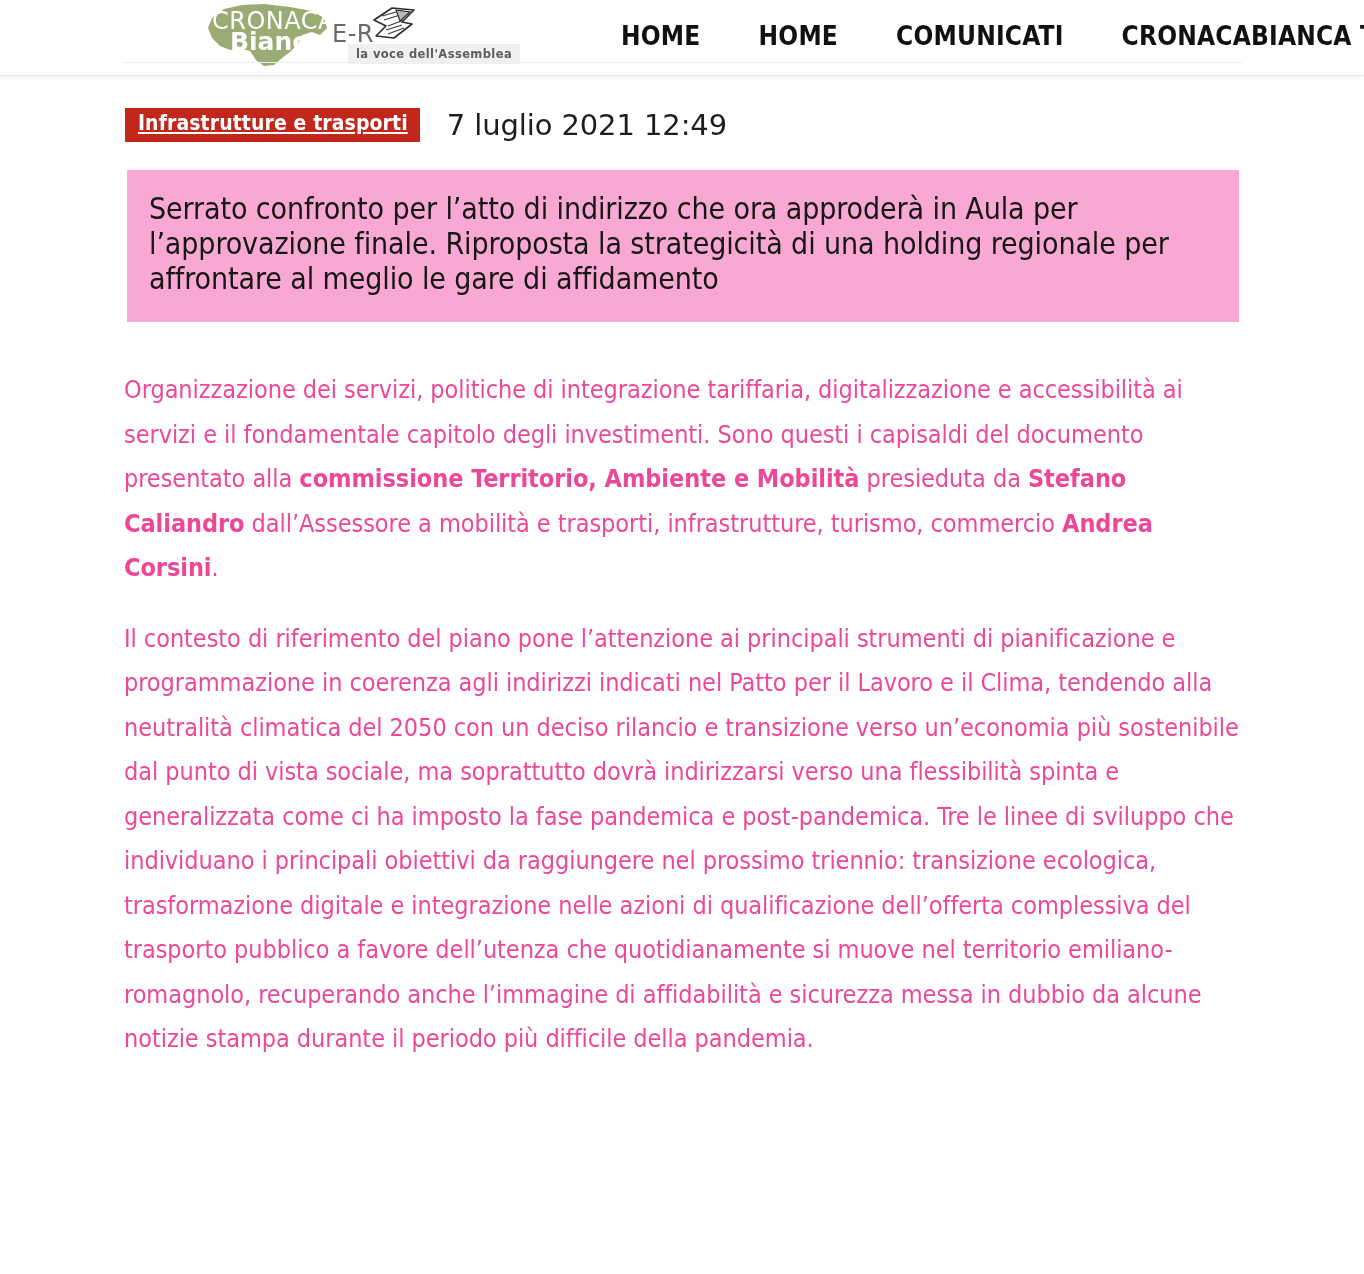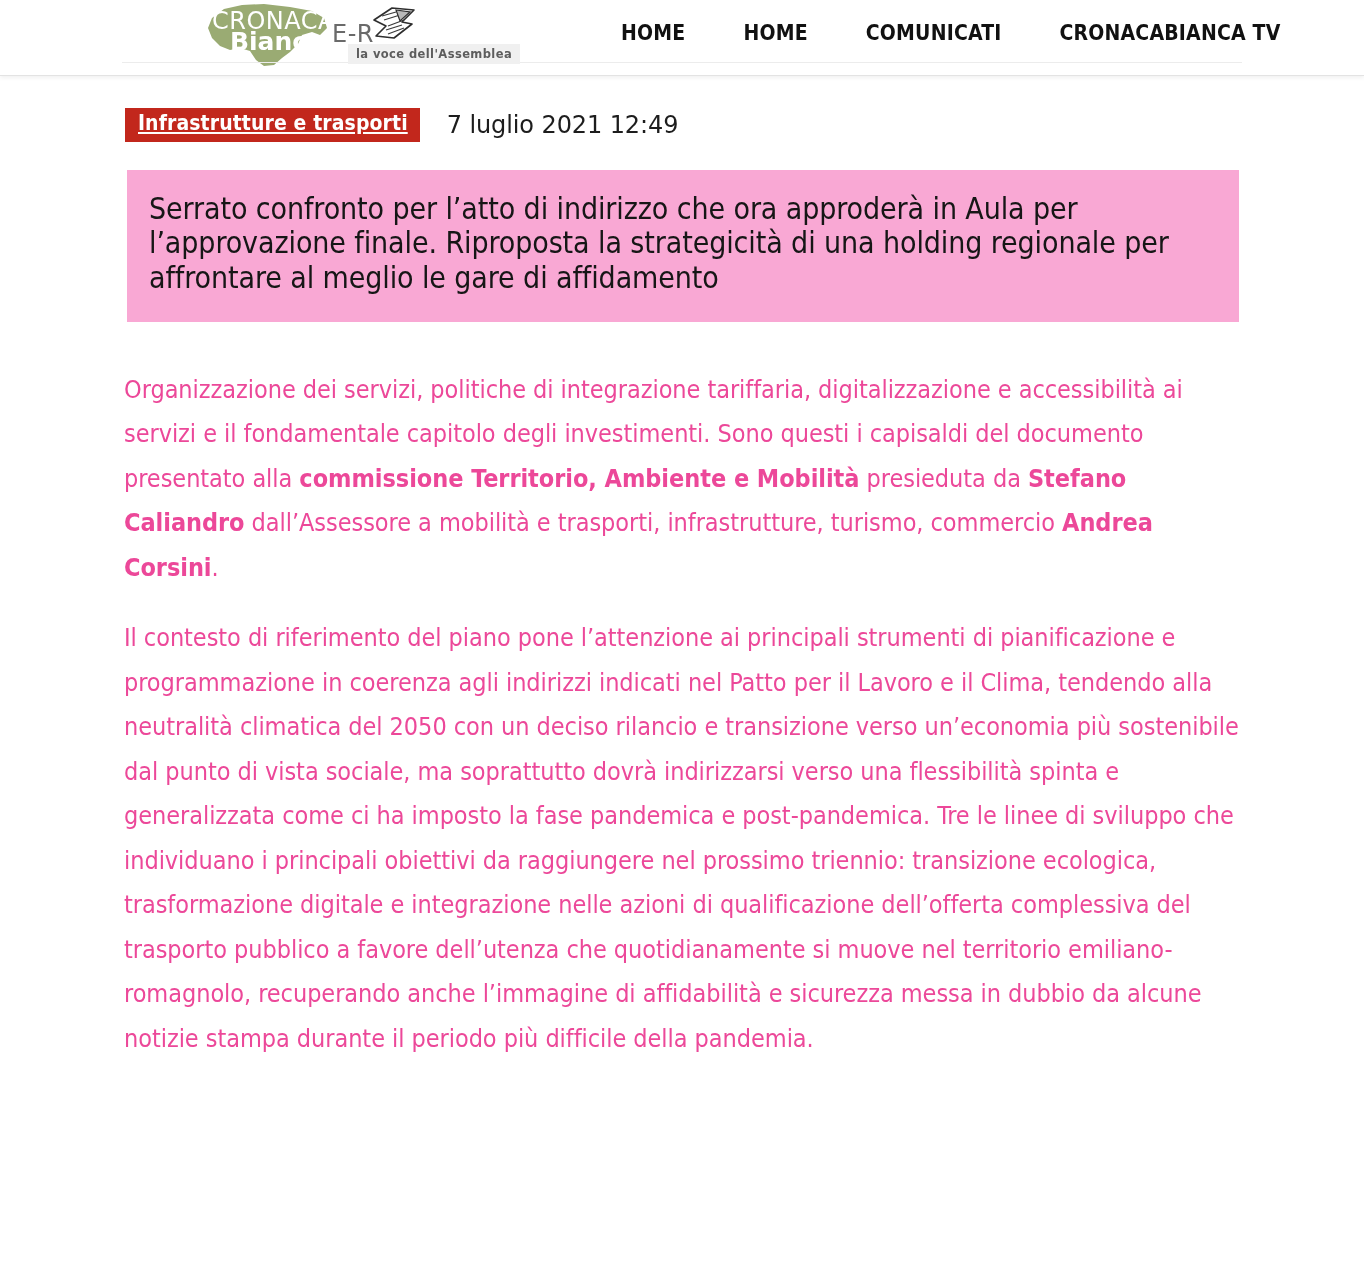--- a/index.html
+++ b/index.html
@@ -109,21 +109,21 @@
   .main-nav {
     position: absolute;
     left: 470px;
     top: 21px;
     display: flex;
     align-items: center;
     gap: 0px;
   }
   .nav-item {
     font-family: "DejaVu Sans Condensed", "DejaVu Sans", "Liberation Sans", sans-serif;
-    font-size: 21px;
+    font-size: 26px;
     font-weight: 700;
     letter-spacing: 0.2px;
     color: #111111;
     text-decoration: none;
     padding: 0 29px;
     white-space: nowrap;
     cursor: pointer;
     font-stretch: condensed;
   }
   .nav-rule {
@@ -155,21 +155,21 @@
     font-stretch: condensed;
     font-weight: 700;
     font-size: 21px;
     letter-spacing: 0.1px;
     padding: 4px 12px 6px 13px;
     line-height: 1.12;
     display: inline-block;
   }
   .article-date {
     margin-left: 27px;
-    font-size: 24px;
+    font-size: 29px;
     color: #1d1d1d;
     font-weight: 400;
     letter-spacing: -0.1px;
   }
 
   .headline {
     margin: 16px 0 0 0;
     padding-left: 2px;
     font-family: "DejaVu Sans Condensed", "DejaVu Sans", "Liberation Sans", sans-serif;
     font-stretch: condensed;

